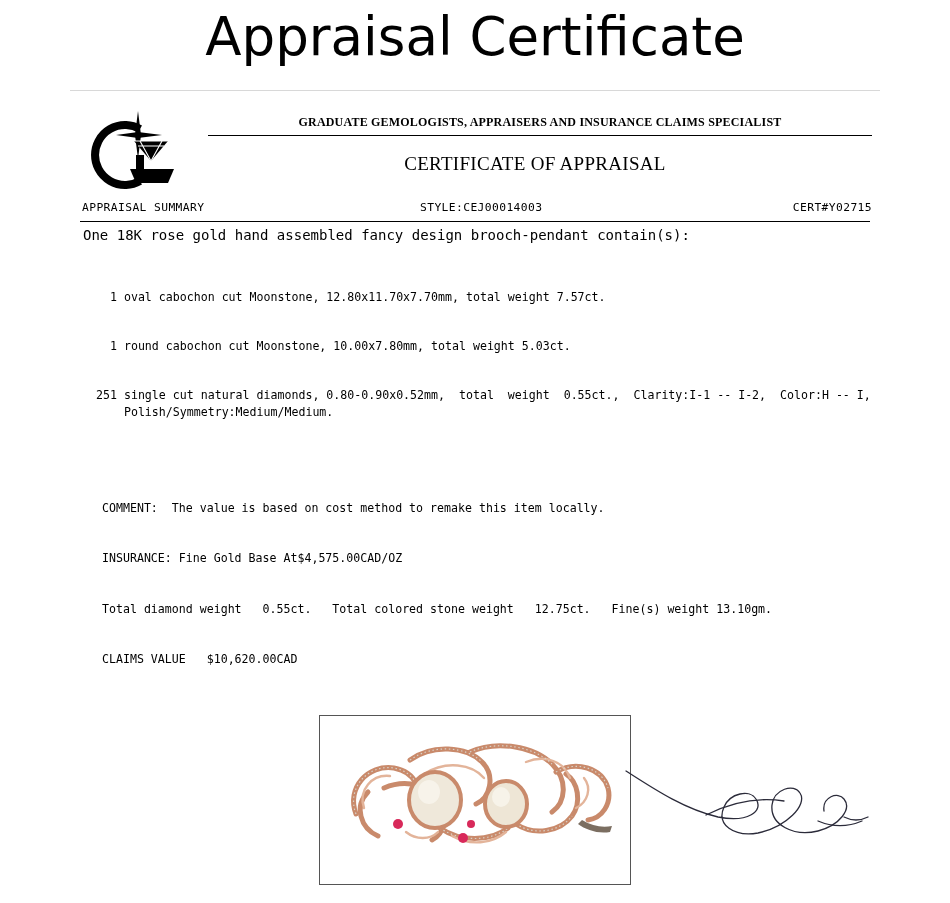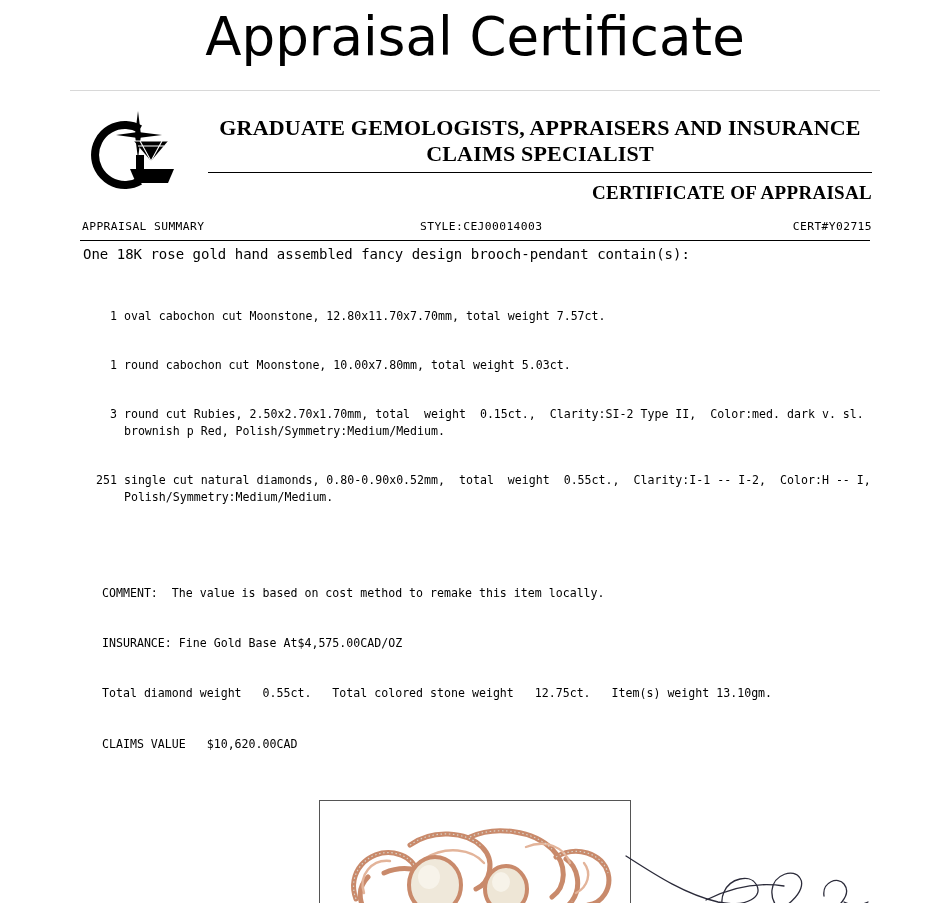--- a/index.html
+++ b/index.html
@@ -49,38 +49,37 @@
     margin-top: 4px;
   }
   .logo svg { display: block; }
   .header-text {
     flex: 1 1 auto;
     padding-top: 10px;
   }
   .headline {
     font-family: "Liberation Serif", serif;
     font-weight: bold;
-    font-size: 22px;
+    font-size: 12px;
     text-align: center;
     letter-spacing: 0.2px;
     border-bottom: 1.6px solid #000;
     padding-bottom: 5px;
     margin-left: 10px;
   }
   .subhead {
     font-family: "Liberation Serif", serif;
-    font-weight: bold;
+    font-weight: normal;
     font-size: 19px;
-    text-align: right;
-    margin-top: 9px;
+    text-align: center;
+    margin-top: 17px;
     letter-spacing: 0.3px;
   }
   .meta-row {
     display: flex;
-    margin-top: 16px;
     padding-left: 82px;
     padding-right: 78px;
     font-family: "DejaVu Sans Mono", monospace;
     font-size: 11.3px;
     letter-spacing: 0.4px;
   }
   .meta-left { flex: 0 0 300px; }
   .meta-center { flex: 1 1 auto; text-align: left; padding-left: 38px;}
   .meta-right { flex: 0 0 150px; text-align: right; }
 
@@ -180,30 +179,28 @@
     <div class="meta-right">CERT#Y02715</div>
   </div>
 
   <div class="divider"></div>
 
   <div class="body-mono">One 18K rose gold hand assembled fancy design brooch-pendant contain(s):</div>
 
   <div class="gem-list">
     <div>  1 oval cabochon cut Moonstone, 12.80x11.70x7.70mm, total weight 7.57ct.</div>
     <div>  1 round cabochon cut Moonstone, 10.00x7.80mm, total weight 5.03ct.</div>
-    <div>  3 round cut Rubies, 2.50x2.70x1.70mm, total  weight  0.15ct.,  Clarity:SI-2 Type II,  Color:med. dark v. sl.
-    brownish p Red, Polish/Symmetry:Medium/Medium.</div>
     <div>251 single cut natural diamonds, 0.80-0.90x0.52mm,  total  weight  0.55ct.,  Clarity:I-1 -- I-2,  Color:H -- I,
     Polish/Symmetry:Medium/Medium.</div>
   </div>
 
   <div class="comment-block">
     <div>COMMENT:  The value is based on cost method to remake this item locally.</div>
     <div>INSURANCE: Fine Gold Base At$4,575.00CAD/OZ</div>
-    <div>Total diamond weight   0.55ct.   Total colored stone weight   12.75ct.   Item(s) weight 13.10gm.</div>
+    <div>Total diamond weight   0.55ct.   Total colored stone weight   12.75ct.   Fine(s) weight 13.10gm.</div>
     <div>CLAIMS VALUE   $10,620.00CAD</div>
   </div>
 
   <div class="photo-wrap">
     <div class="photo-frame">
       <svg width="308" height="166" viewBox="0 0 308 166" xmlns="http://www.w3.org/2000/svg">
         <rect x="0" y="0" width="308" height="166" fill="#ffffff"></rect>
         <g fill="none" stroke="#c98a6b" stroke-width="5" stroke-linecap="round">
           <path d="M36 98 C26 72 48 48 74 52 C96 56 104 76 96 92"></path>
           <path d="M58 120 C40 112 34 90 48 76"></path>

